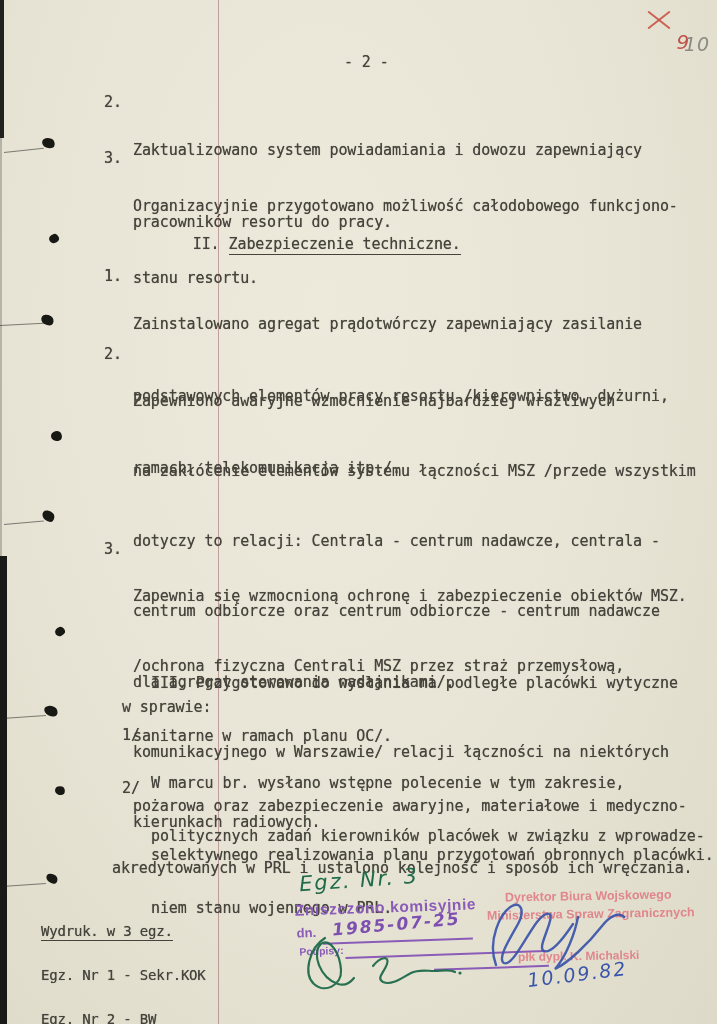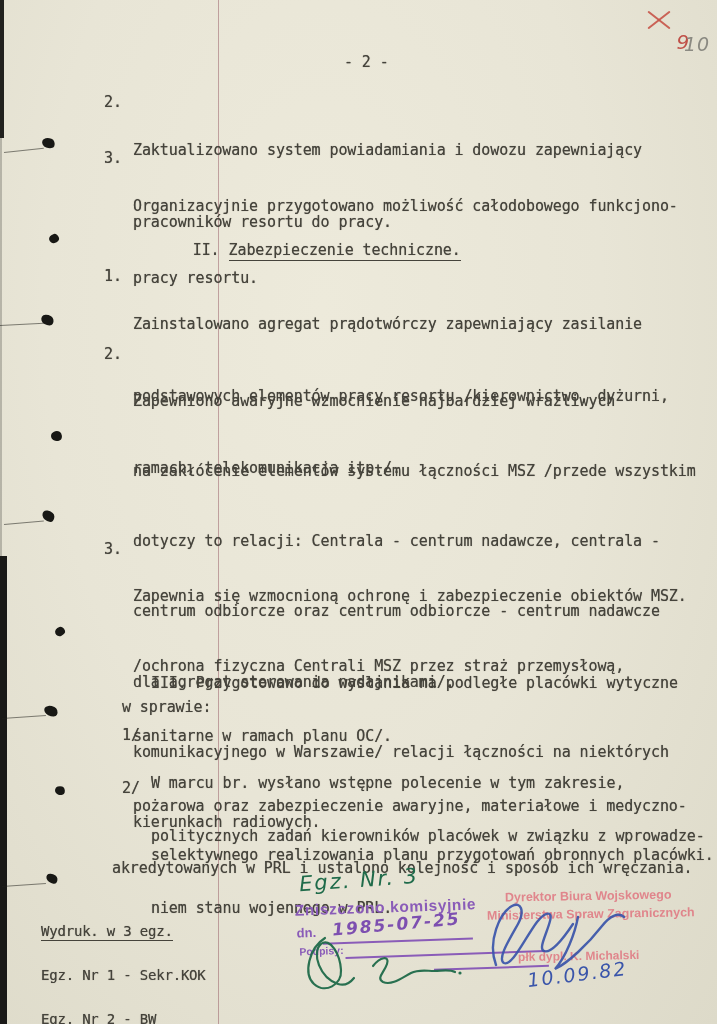--- a/index.html
+++ b/index.html
@@ -90,25 +90,25 @@
     <div class="lines">
       <div>Zaktualizowano system powiadamiania i dowozu zapewniający</div>
       <div>pracowników resortu do pracy.</div>
     </div>
   </div>
 
   <div class="tw item" style="left:104px;top:146px;">
     <span class="num">3.</span>
     <div class="lines">
       <div>Organizacyjnie przygotowano możliwość całodobowego funkcjono-</div>
-      <div>pracy resortu.</div>
-    </div>
-  </div>
-
-  <div class="tw" style="left:157px;top:214px;">
+      <div>stanu resortu.</div>
+    </div>
+  </div>
+
+  <div class="tw" style="left:157px;top:208px;">
     <span class="numgap">II.</span><span class="u">Zabezpieczenie techniczne.</span>
   </div>
 
   <div class="tw item" style="left:104px;top:264px;">
     <span class="num">1.</span>
     <div class="lines">
       <div>Zainstalowano agregat prądotwórczy zapewniający zasilanie</div>
       <div>podstawowych elementów pracy resortu /kierownictwo, dyżurni,</div>
       <div>ramach, telekomunikacja itp./.</div>
     </div>

